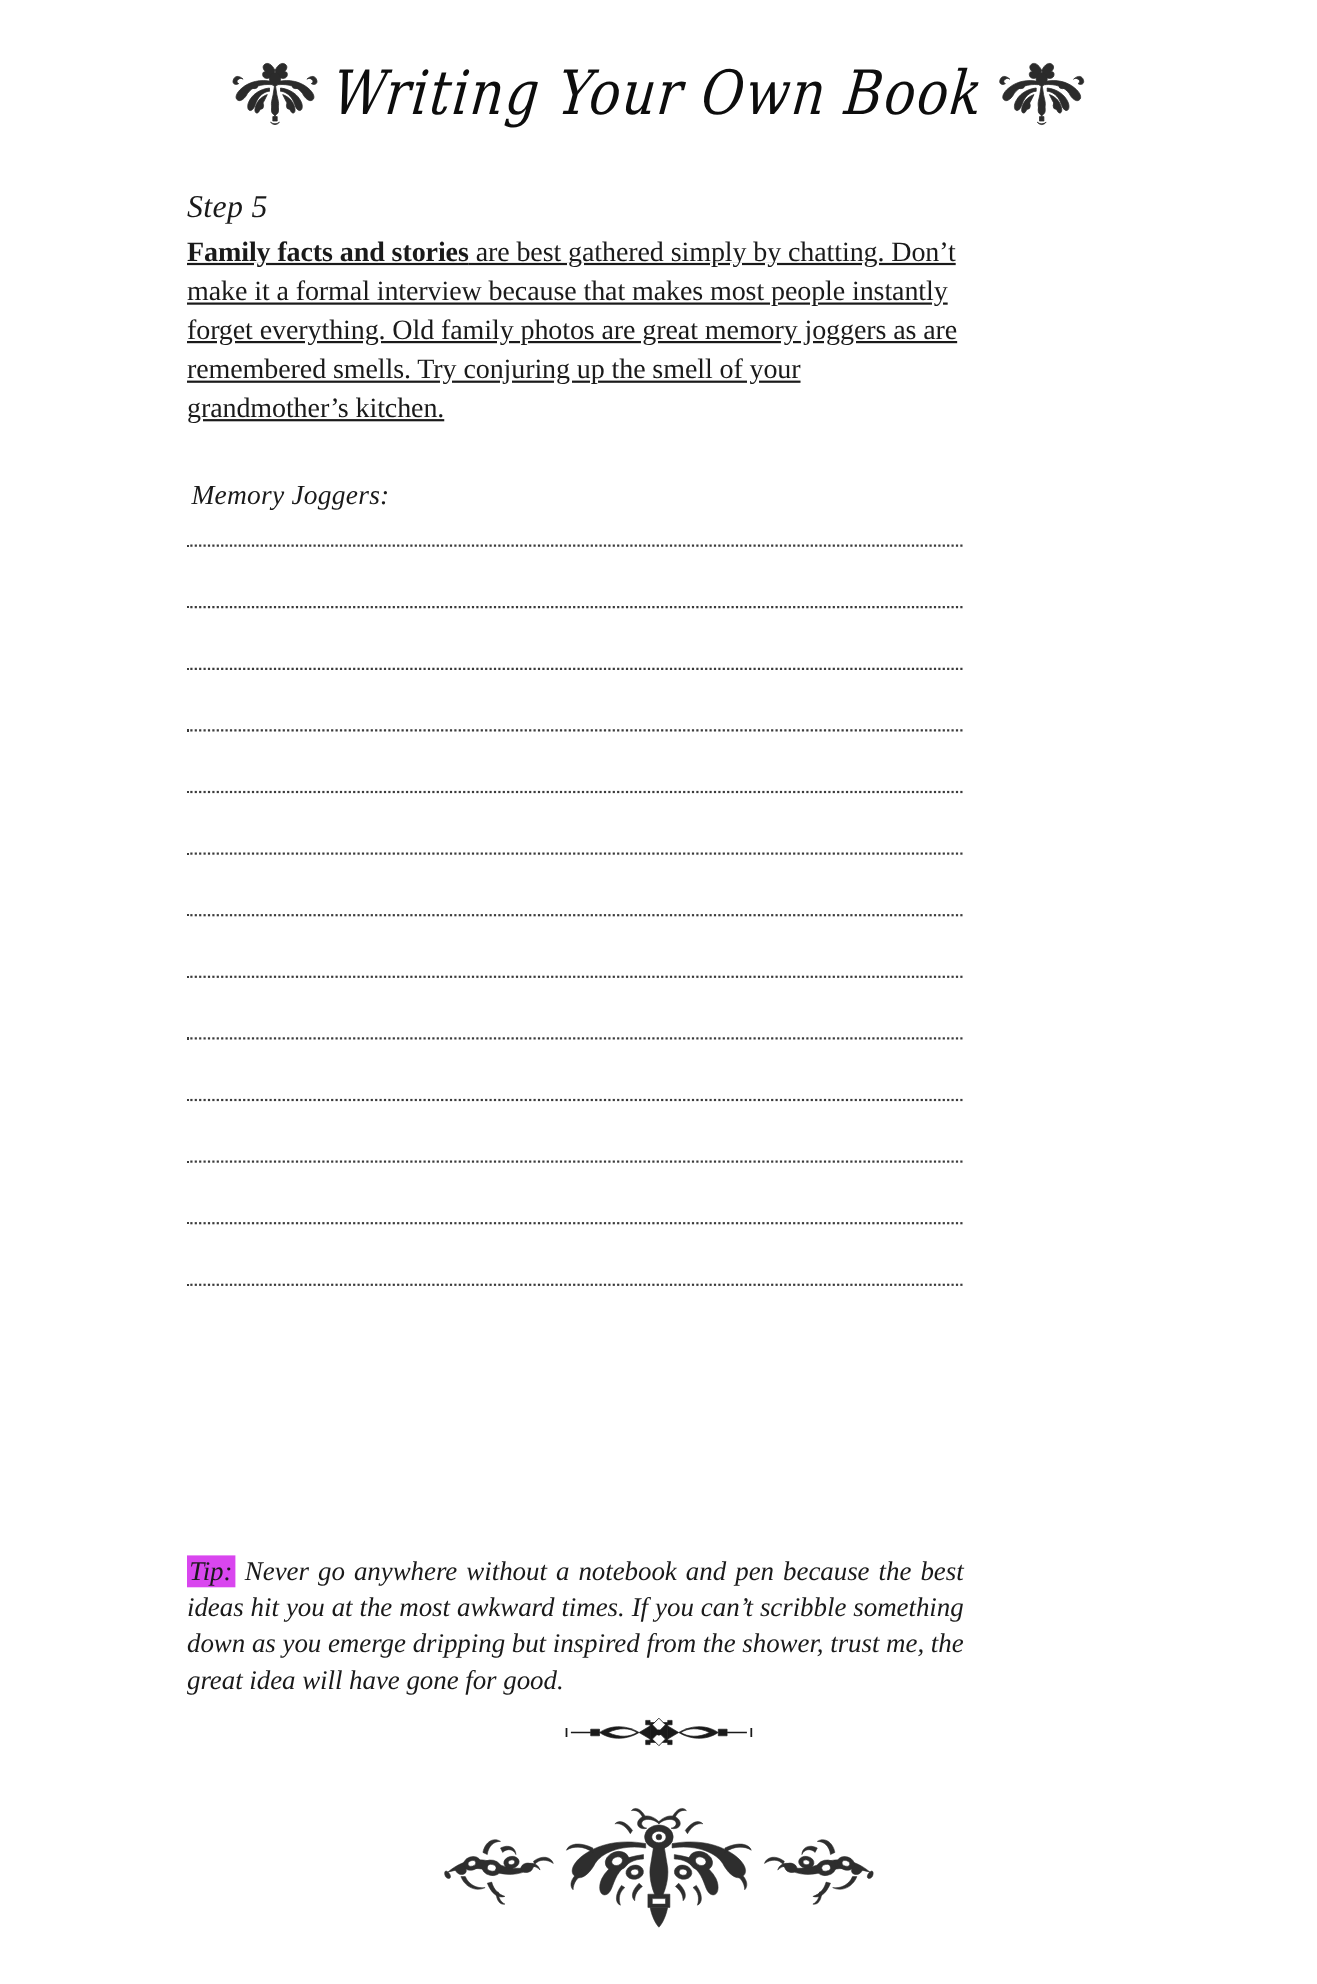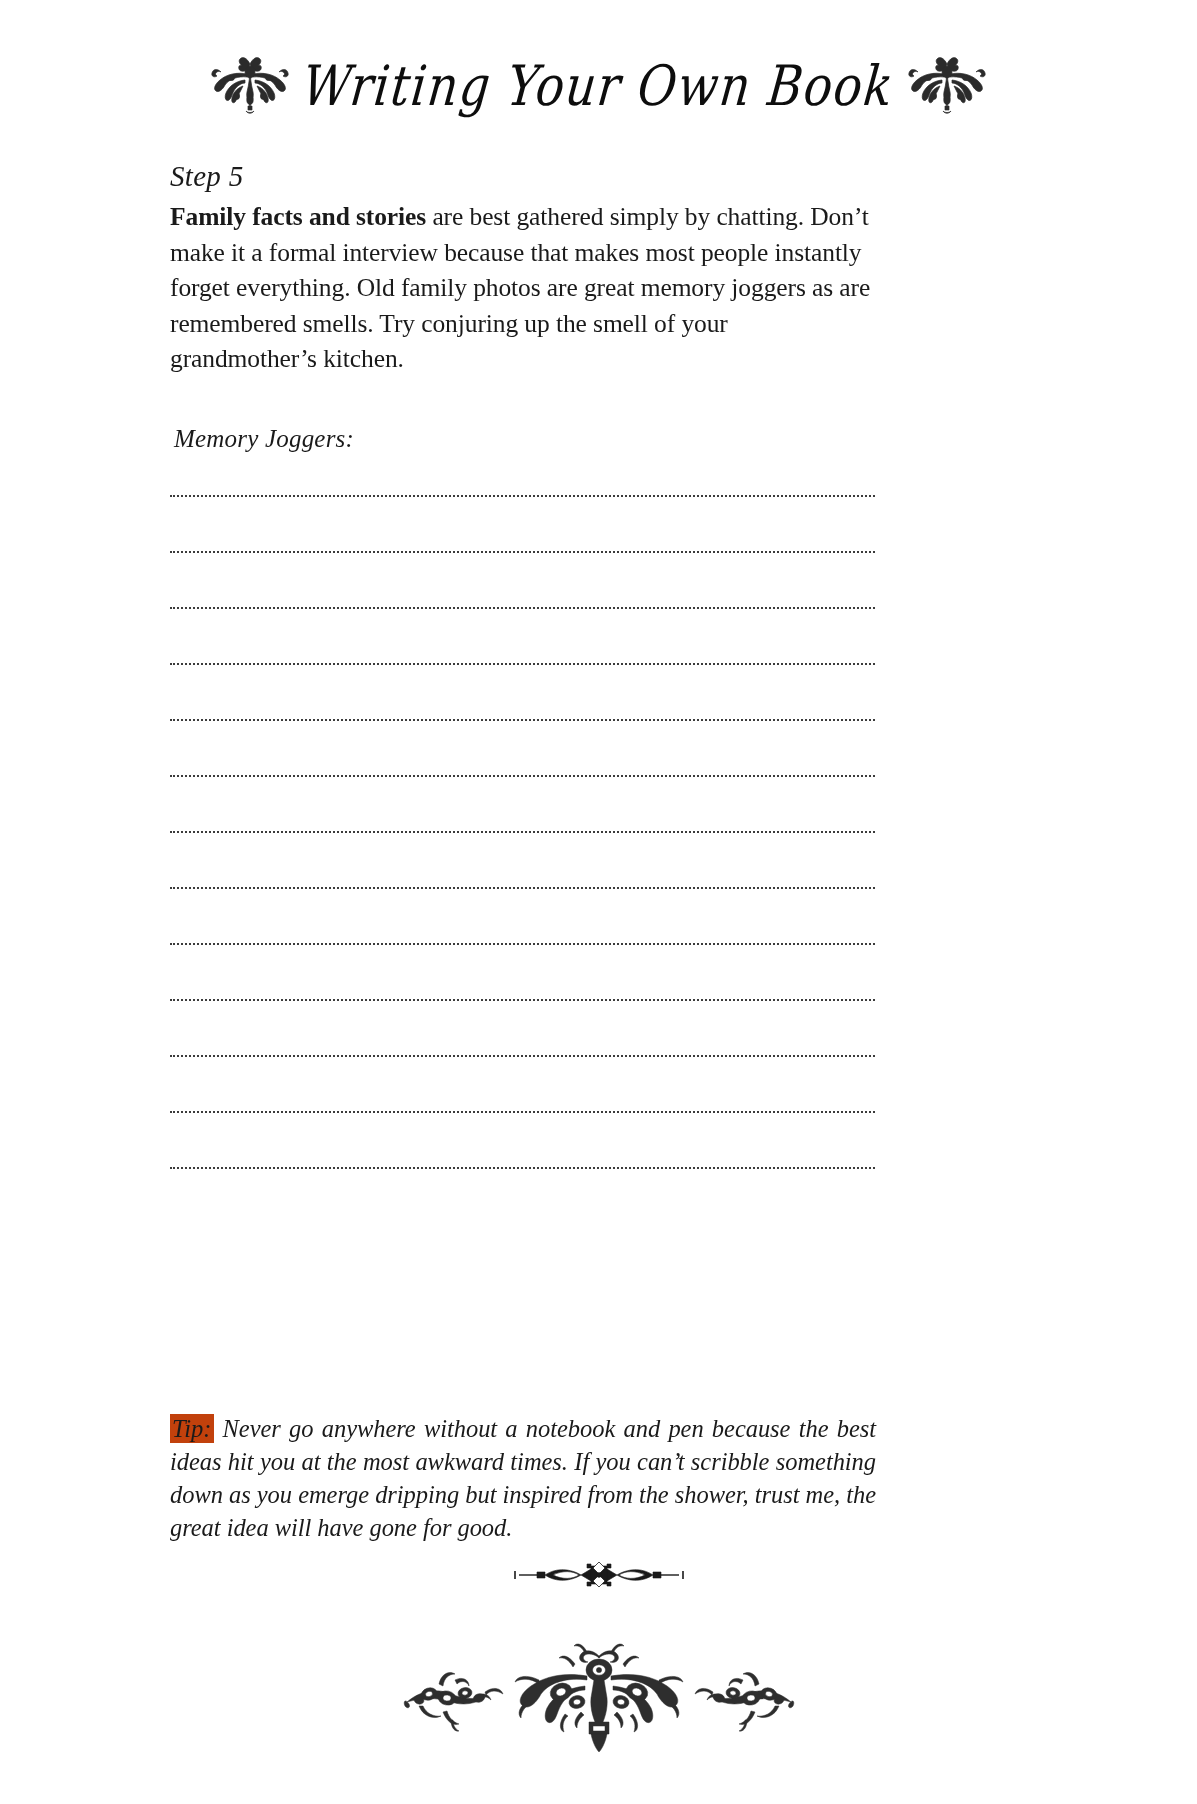--- a/index.html
+++ b/index.html
@@ -51,38 +51,39 @@
     white-space: nowrap;
     color: #0d0d0d;
     transform: skewX(-6deg) scaleY(1.18);
     padding: 0 6px;
   }
 
   
   .content {
     position: absolute;
     left: 170px;
-    top: 160px;
+    top: 172px;
     width: 705px;
   }
 
   .step-heading {
     font-style: italic;
     font-size: 29px;
     line-height: 1.15;
     margin: 0 0 6px 0;
     letter-spacing: 0.3px;
   }
 
   .body-par {
     font-size: 25.5px;
     line-height: 35.5px;
     margin: 0;
     text-align: left;
     letter-spacing: -0.1px;
+    text-decoration: underline;
   }
   .body-par .lead {
     font-weight: bold;
   }
 
   .memory-label {
     font-style: italic;
     font-size: 25px;
     line-height: 1.2;
     margin: 4px;
@@ -118,21 +119,21 @@
     left: 170px;
     top: 1412px;
     width: 706px;
     font-style: italic;
     font-size: 24.5px;
     line-height: 33px;
     text-align: justify;
     letter-spacing: -0.05px;
   }
   .tip-label {
-    background: #c2410c;
+    background: #d946ef;
     padding: 1px 3px 1px 2px;
     font-style: italic;
   }
 
   
   .divider-ornament {
     position: absolute;
     left: 0;
     top: 1558px;
     width: 1197px;

